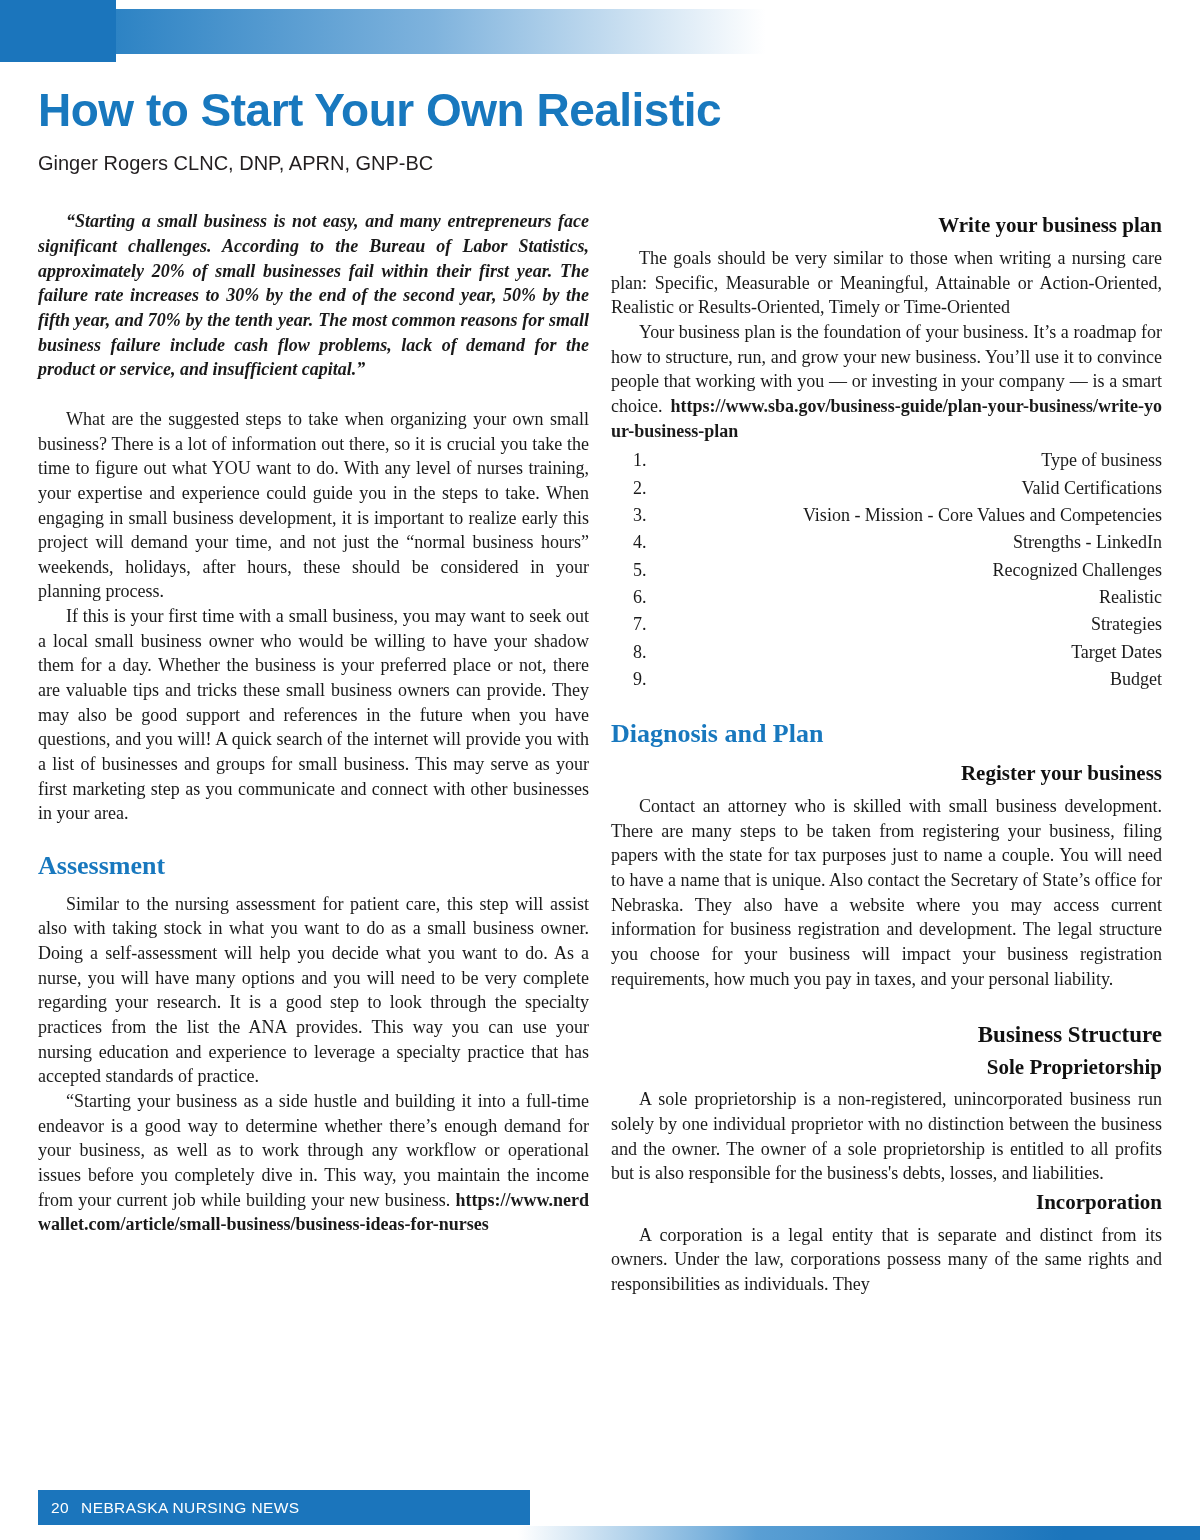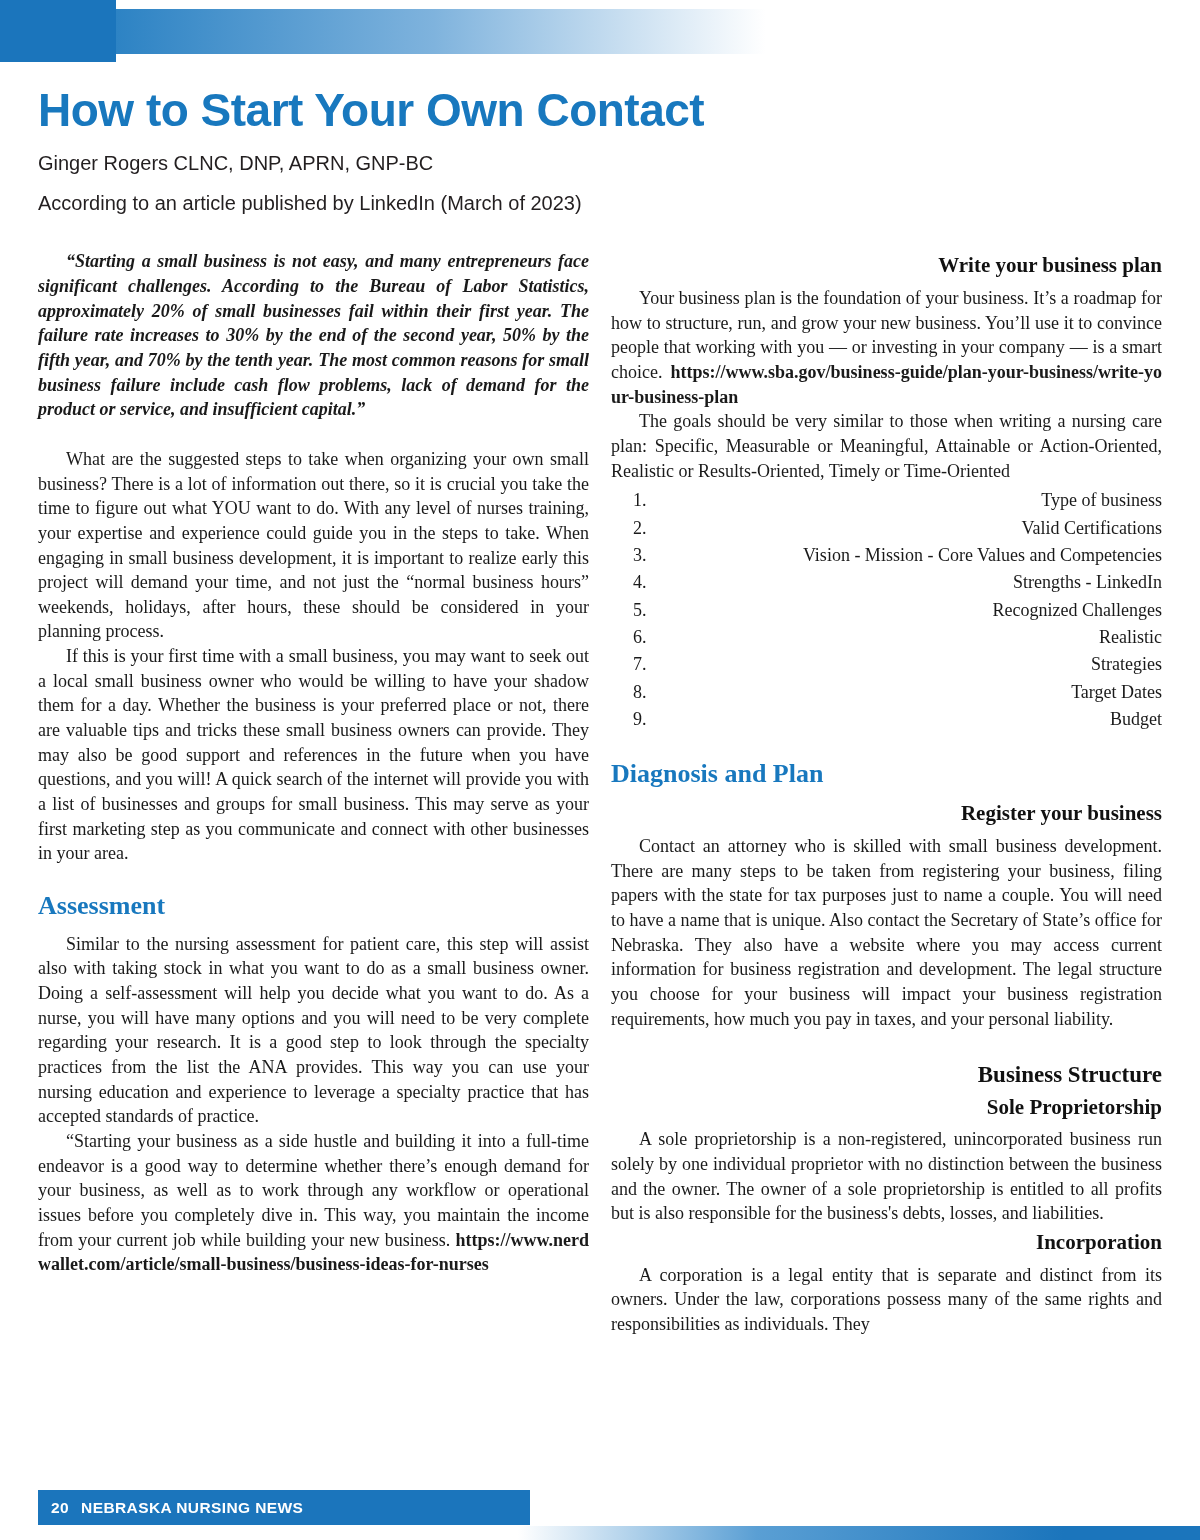--- a/index.html
+++ b/index.html
@@ -40,58 +40,57 @@
   .black-heading.mid { margin-top:2px; }
   .goal-list { margin:4px 0 0 0; padding-left:40px; list-style:decimal; text-align:right; }
   .goal-list li { padding-left:10px; line-height:1.52; }
   
   .footer-bar {
     position:absolute; left:38px; bottom:15px;
     width:492px; height:35px;
     background:#1b75bc; color:#ffffff;
     font-family:"Liberation Sans", sans-serif; font-size:15.5px;
     display:flex; align-items:center; gap:12px;
-    padding-left:13px; letter-spacing:0.4px;font-weight:bold;
+    padding-left:13px; letter-spacing:0.4px;
   }
   .bottom-accent {
     position:absolute; bottom:0; left:518px; right:0; height:14px;
     background:linear-gradient(to right, rgba(255,255,255,0) 0%, #5a9fd4 35%, #1b75bc 80%);
   }
 </style>
 </head>
 <body>
 
 <div class="page">
 
   <div class="top-accent">
     <div class="accent-block"></div>
     <div class="accent-fade"></div>
   </div>
 
   <header class="head">
-    <h1 class="title">How to Start Your Own Contact</h1>
+    <h1 class="title">How to Start Your Own Realistic</h1>
     <p class="byline">Ginger Rogers CLNC, DNP, APRN, GNP-BC</p>
-    <p class="source">According to an article published by LinkedIn (March of 2023)</p>
   </header>
 
   <main class="columns">
 
     <section class="col">
       <p class="quote">“Starting a small business is not easy, and many entrepreneurs face significant challenges. According to the Bureau of Labor Statistics, approximately 20% of small businesses fail within their first year. The failure rate increases to 30% by the end of the second year, 50% by the fifth year, and 70% by the tenth year. The most common reasons for small business failure include cash flow problems, lack of demand for the product or service, and insufficient capital.”</p>
       <p class="para after-quote">What are the suggested steps to take when organizing your own small business?  There is a lot of information out there, so it is crucial you take the time to figure out what YOU want to do. With any level of nurses training, your expertise and experience could guide you in the steps to take.  When engaging in small business development, it is important to realize early this project will demand your time, and not just the “normal business hours” weekends, holidays, after hours, these should be considered in your planning process.</p>
       <p class="para">If this is your first time with a small business, you may want to seek out a local small business owner who would be willing to have your shadow them for a day.  Whether the business is your preferred place or not, there are valuable tips and tricks these small business owners can provide. They may also be good support and references in the future when you have questions, and you will! A quick search of the internet will provide you with a list of businesses and groups for small business.  This may serve as your first marketing step as you communicate and connect with other businesses in your area.</p>
       <h2 class="blue-heading">Assessment</h2>
       <p class="para">Similar to the nursing assessment for patient care, this step will assist also with taking stock in what you want to do as a small business owner. Doing a self-assessment will help you decide what you want to do. As a nurse, you will have many options and you will need to be very complete regarding your research.  It is a good step to look through the specialty practices from the list the ANA provides.  This way you can use your nursing education and experience to leverage a specialty practice that has accepted standards of practice.</p>
       <p class="para"><span>“Starting your business as a side hustle and building it into a full-time endeavor is a good way to determine whether there’s enough demand for your business, as well as to work through any workflow or operational issues before you completely dive in. This way, you maintain the income from your current job while building your new business. </span><span class="url">https://www.nerdwallet.com/article/small-business/business-ideas-for-nurses</span></p>
     </section>
 
     <section class="col">
       <h3 class="black-heading first">Write your business plan</h3>
+      <p class="para">The goals should be very similar to those when writing a nursing care plan: Specific, Measurable or Meaningful, Attainable or Action-Oriented, Realistic or Results-Oriented, Timely or Time-Oriented</p>
       <p class="para"><span>Your business plan is the foundation of your business. It’s a roadmap for how to structure, run, and grow your new business. You’ll use it to convince people that working with you — or investing in your company — is a smart choice. </span><span class="url">https://www.sba.gov/business-guide/plan-your-business/write-your-business-plan</span></p>
-      <p class="para">The goals should be very similar to those when writing a nursing care plan: Specific, Measurable or Meaningful, Attainable or Action-Oriented, Realistic or Results-Oriented, Timely or Time-Oriented</p>
       <ol class="goal-list">
         <li>Type of business</li>
         <li>Valid Certifications</li>
         <li>Vision - Mission - Core Values and Competencies</li>
         <li>Strengths - LinkedIn</li>
         <li>Recognized Challenges</li>
         <li>Realistic</li>
         <li>Strategies</li>
         <li>Target Dates</li>
         <li>Budget</li>

